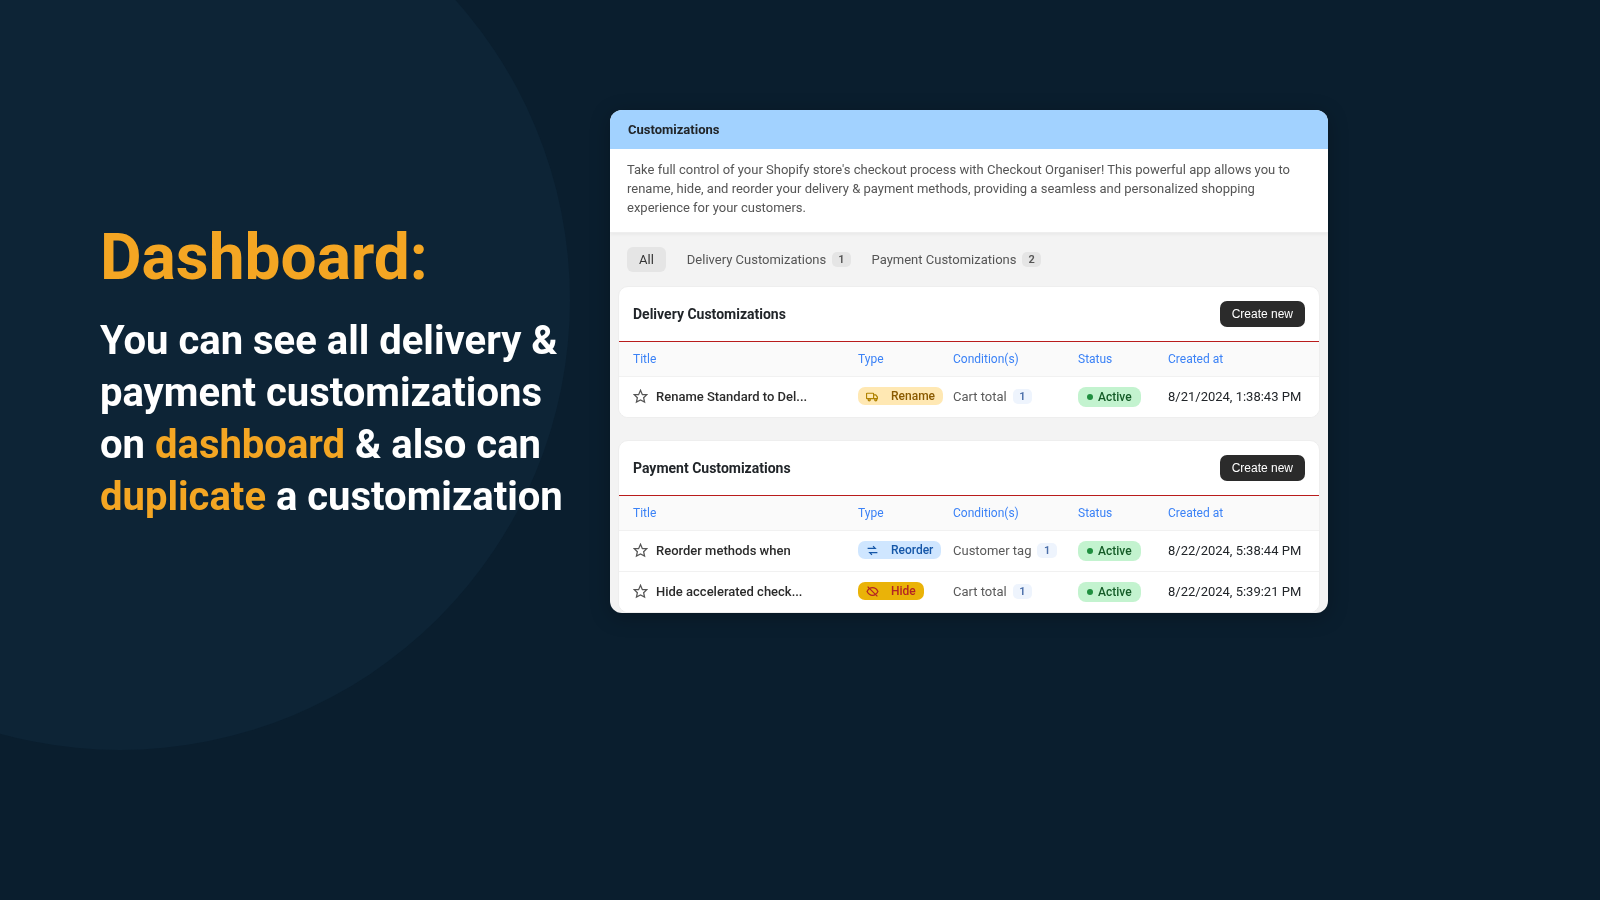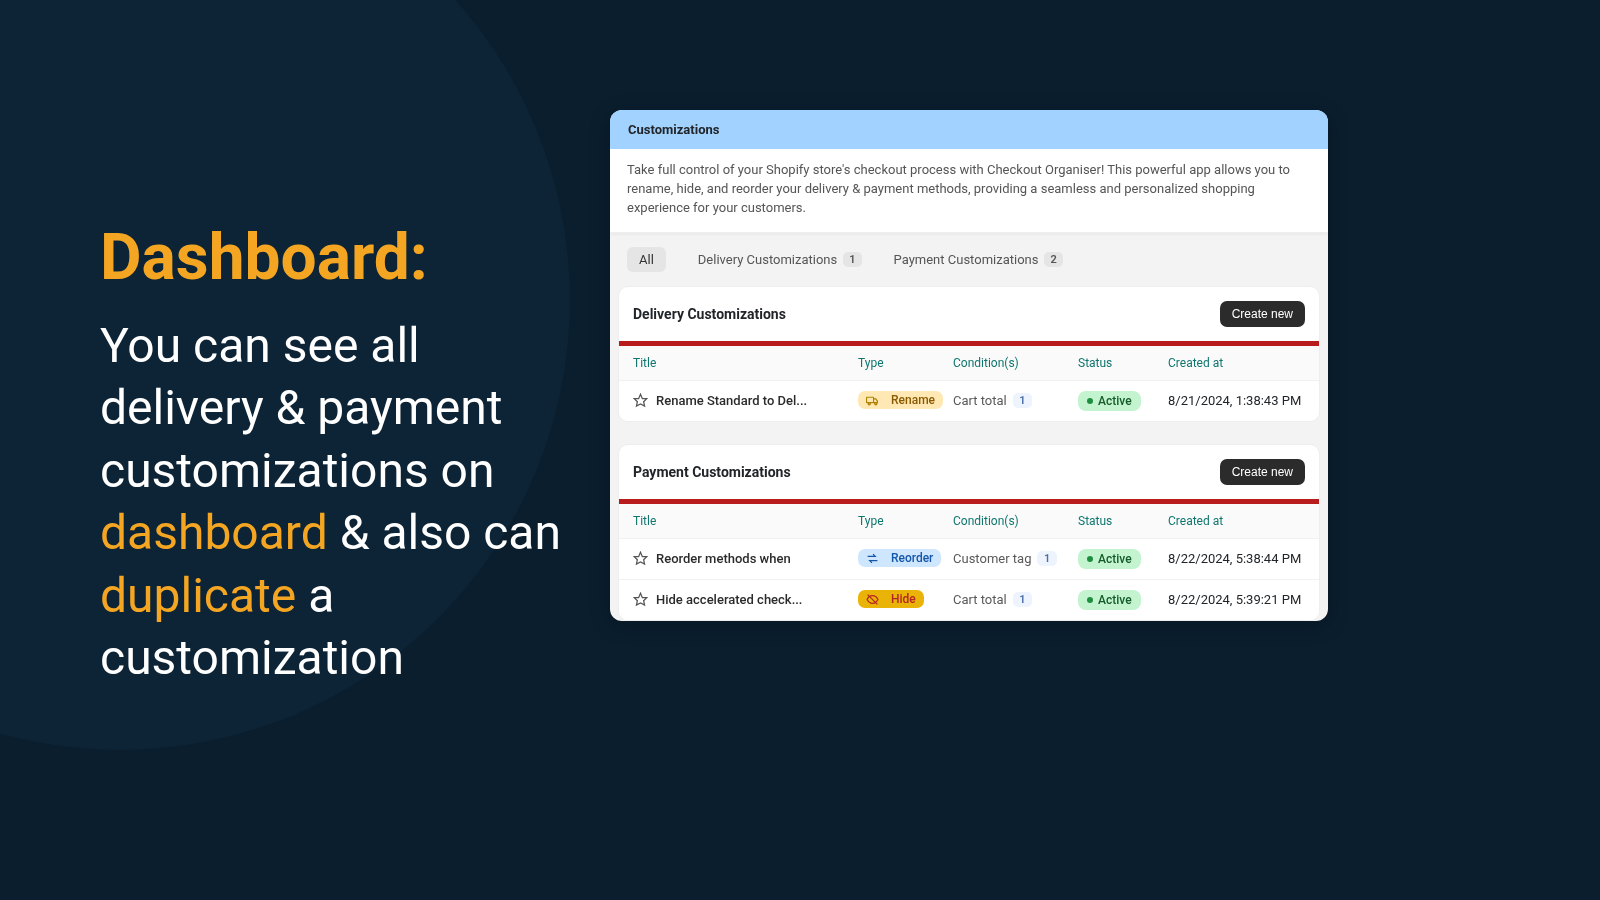--- a/index.html
+++ b/index.html
@@ -21,21 +21,21 @@
   position: absolute;
   left: 100px; top: 220px;
   width: 470px;
   z-index: 2;
 }
 .left-title {
   font-size: 64px; font-weight: 700;
   color: #f4a623; margin-bottom: 20px;
 }
 .left-body {
-  font-size: 48px; font-weight: 400;
+  font-size: 40px; font-weight: 700;
   line-height: 1.3; color: #fff;
 }
 .hl { color: #f4a623; }
 
 .app-window {
   position: absolute;
   left: 610px; top: 110px;
   width: 718px;
   background: #f3f3f3;
   border-radius: 12px;
@@ -52,21 +52,21 @@
 }
 .app-intro {
   background: #fff;
   padding: 12px 17px 14px;
   color: #555;
   line-height: 1.45;
   border-bottom: 1px solid #eee;
   box-shadow: 0 2px 3px rgba(0,0,0,.04);
 }
 .tabs {
-  display: flex; gap: 32px;
+  display: flex; gap: 21px;
   padding: 14px 17px;
   align-items: center;
 }
 .tab {
   display: inline-flex; align-items: center; gap: 6px;
   font-size: 13px; color: #555;
 }
 .tab.active {
   background: #e5e5e5; color: #333;
   padding: 5px 12px; border-radius: 6px;
@@ -94,23 +94,23 @@
   border: none; border-radius: 7px;
   padding: 6px 12px; font-size: 12px; cursor: pointer;
   font-weight:500;
 }
 .thead, .trow {
   display: grid;
   grid-template-columns: 225px 95px 125px 90px 165px 80px;
   align-items: center;
 }
 .thead {
-  background: #fafafa; color: #0f766e;
+  background: #fafafa; color: #3b82f6;
   font-size: 12px; padding: 10px 14px;
-  border-top: 5px solid #b91c1c;
+  border-top: 1px solid #b91c1c;
 }
 .trow {
   padding: 10px 14px;
   border-top: 1px solid #f1f1f1;
   font-size: 13px;
   background:#fff;
 }
 .title-cell { display: flex; gap: 8px; align-items: center; color:#2b2b2b; font-weight:500;}
 .star { width: 15px; height: 15px; flex-shrink:0;}
 .type-badge {

